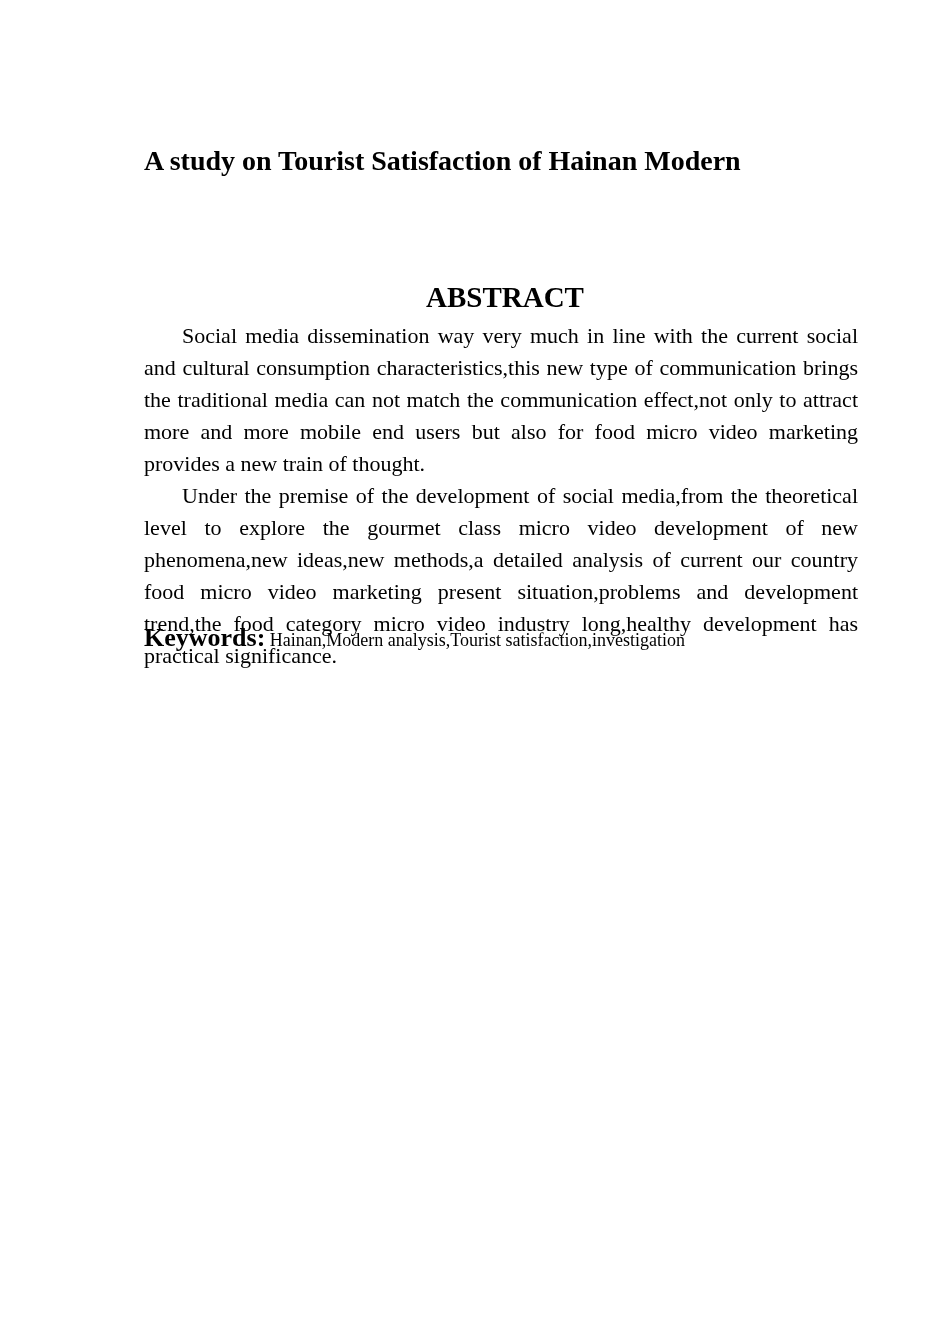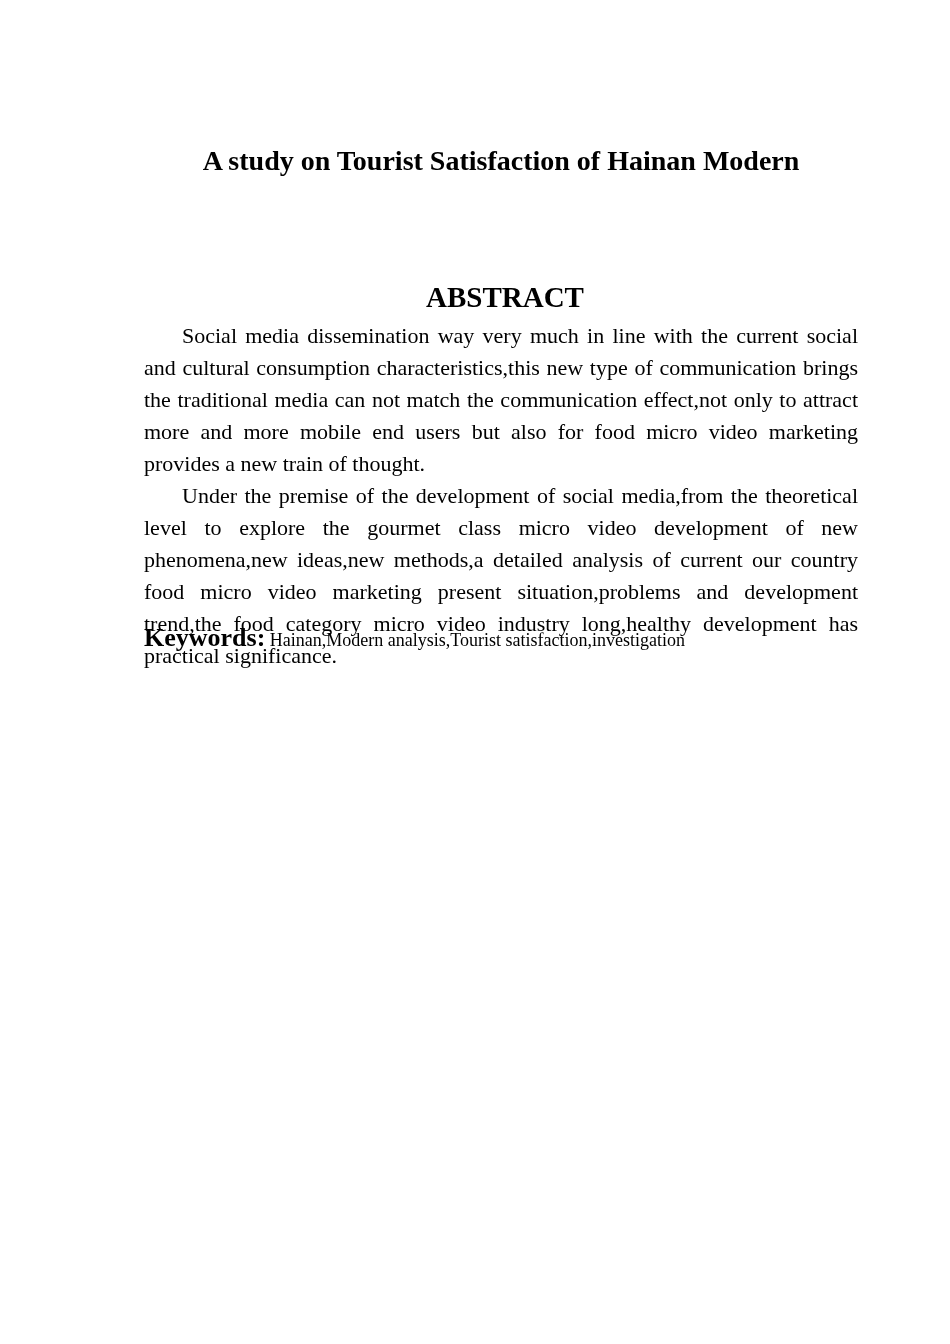--- a/index.html
+++ b/index.html
@@ -19,21 +19,20 @@
       position: absolute;
       left: 144px;
       top: 0;
       width: 714px;
     }
     .title {
       position: absolute;
       left: 0;
       top: 144px;
       width: 714px;
-      text-align: center;
       font-weight: bold;
       font-size: 28px;
       line-height: 33px;
       margin: 0;
     }
     .title span { display: block; }
     .abstract-heading {
       position: absolute;
       left: 0;
       top: 278px;

